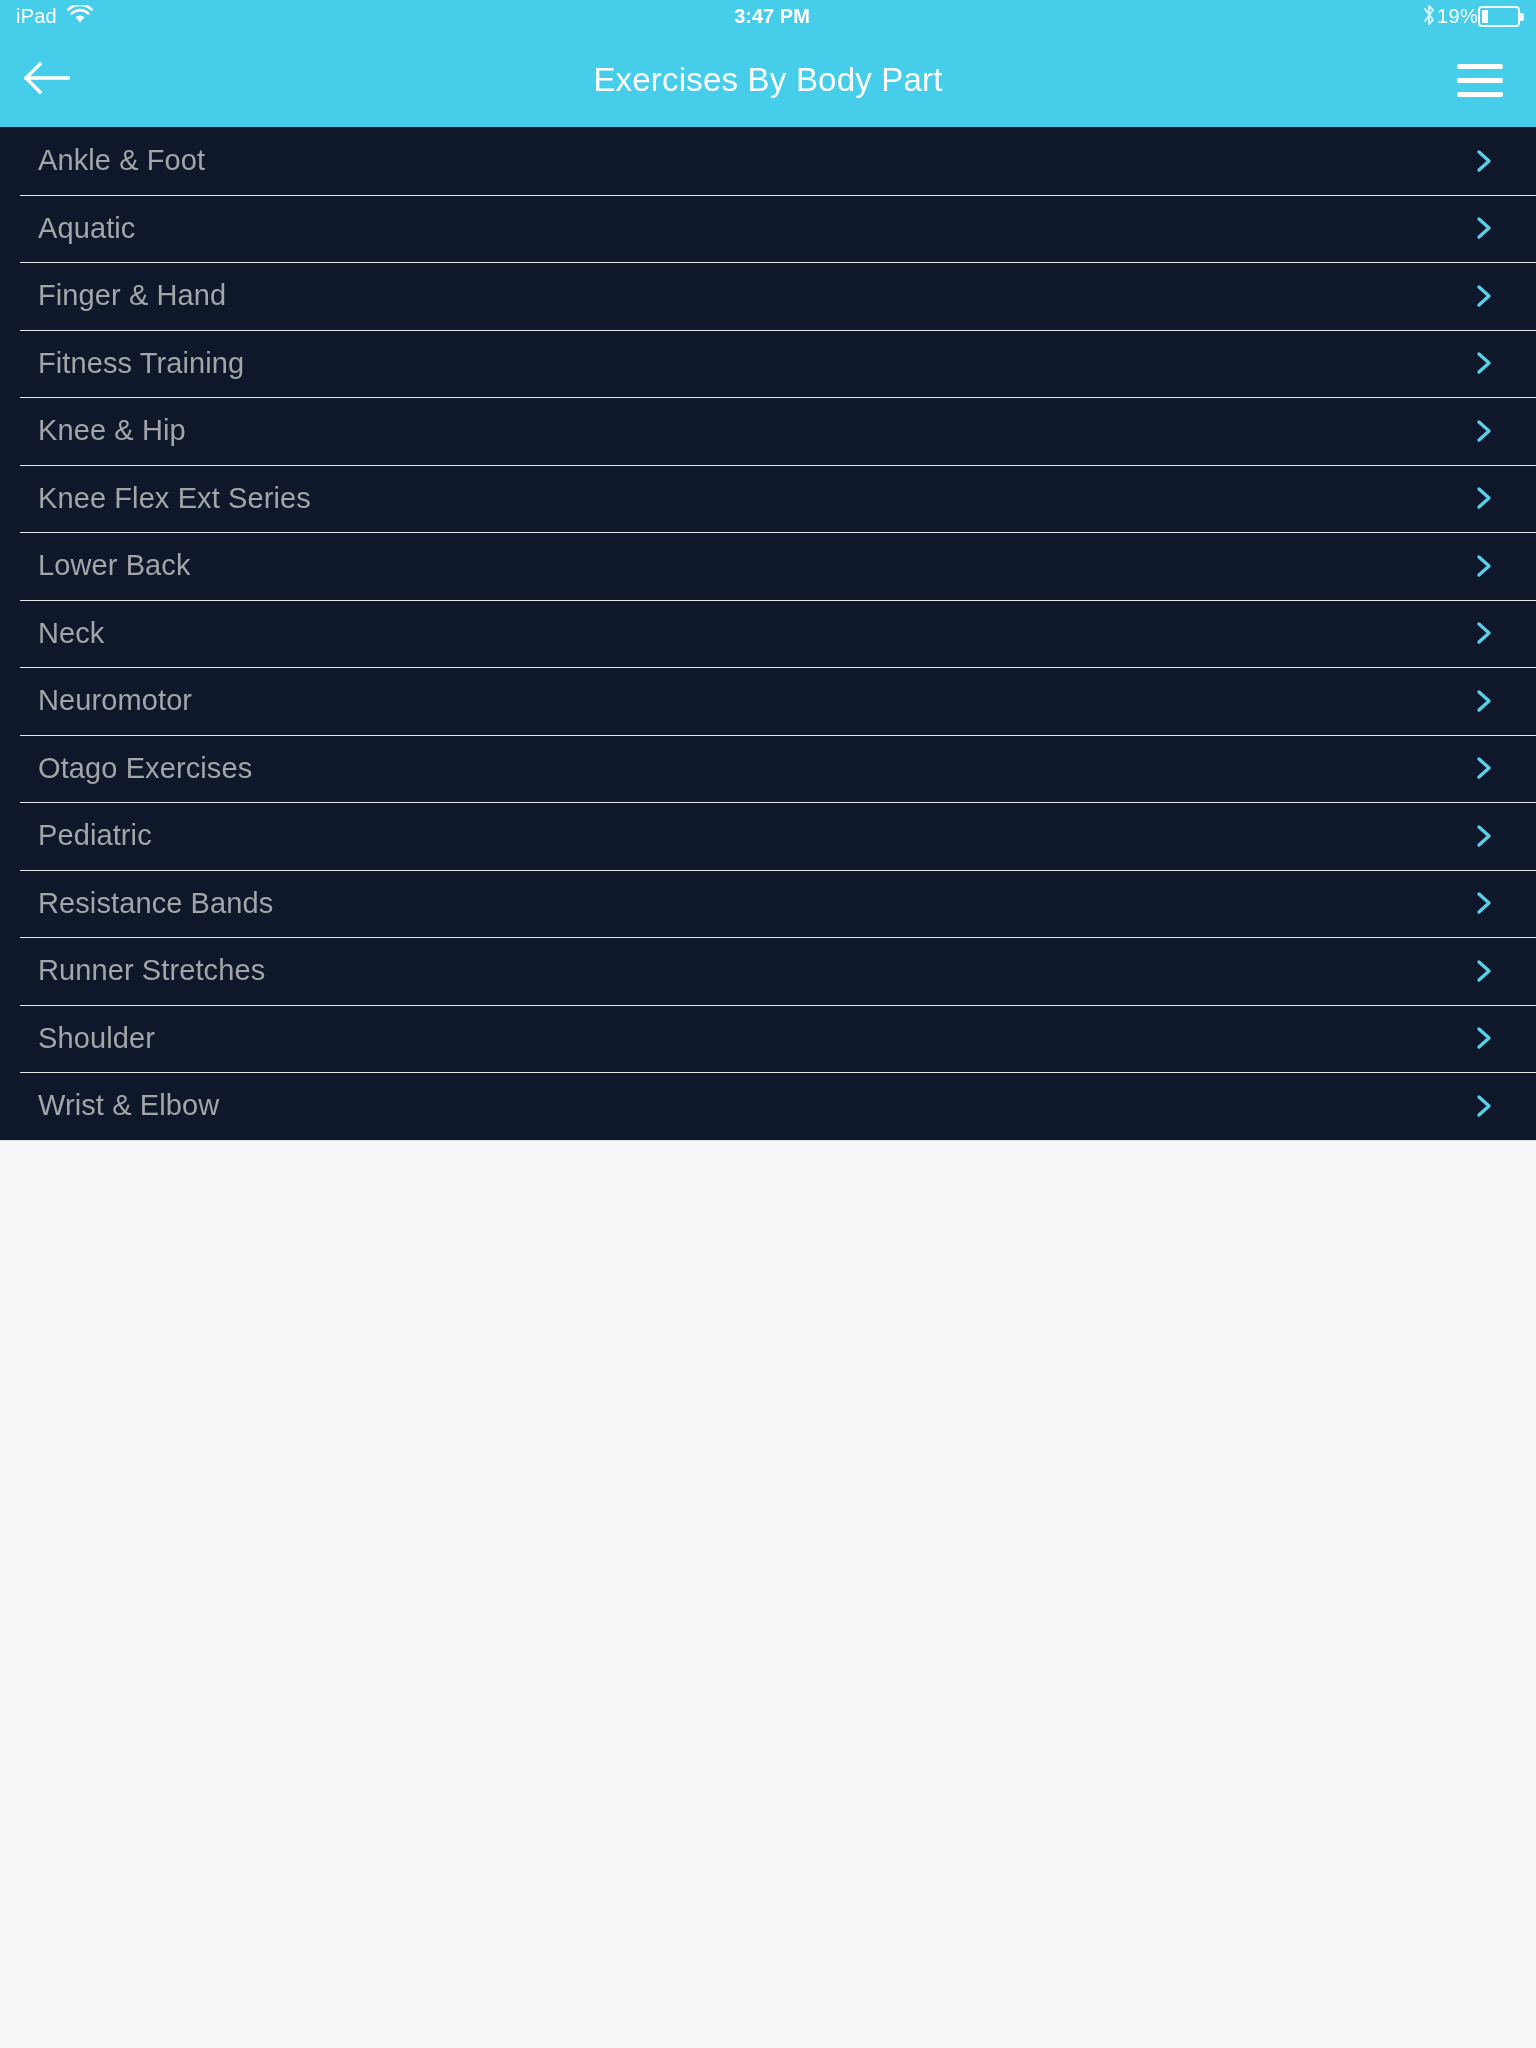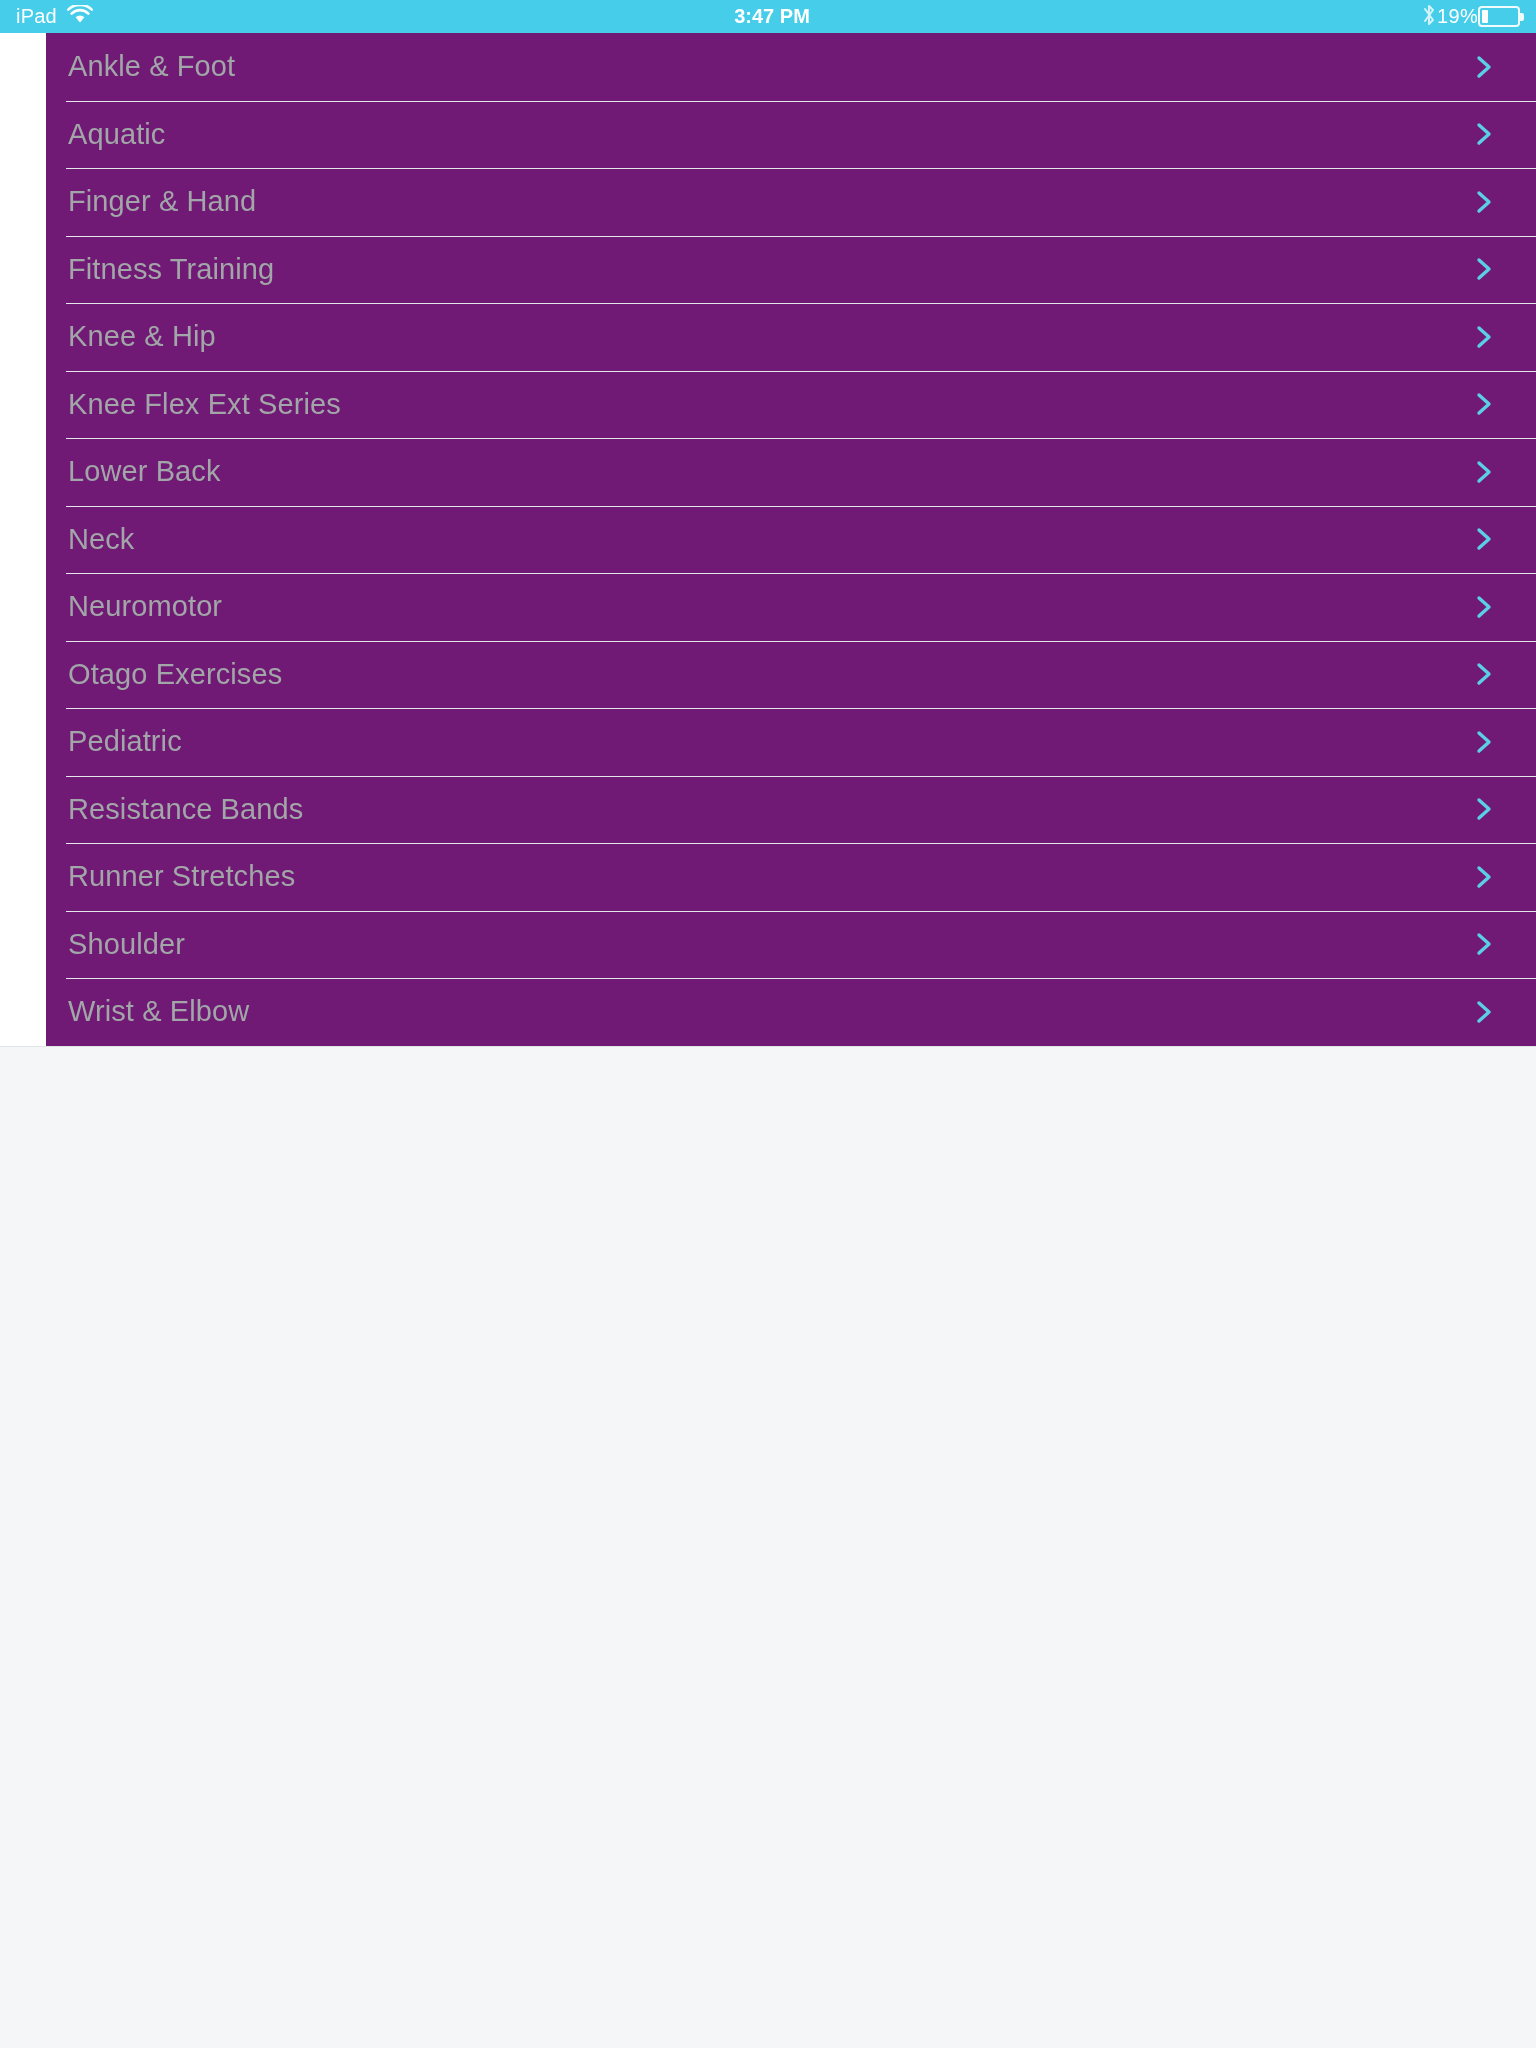--- a/index.html
+++ b/index.html
@@ -165,25 +165,24 @@
   
   .list {
     background: #ffffff;
     border-bottom: 1px solid #e0e4e6;
   }
   .list-item {
     position: relative;
     height: 67.5px;
     display: flex;
     align-items: center;
-    background: #701a75;
+    background: #0f172a;
     cursor: pointer;
-    padding-left: 22px;
+    padding-left: 38px;
     padding-right: 64px;
-    margin-left: 46px;
   }
   .list-item + .list-item::before {
     content: "";
     position: absolute;
     top: 0;
     left: 20px;
     right: 0;
     height: 1px;
     background: #e4e7e9;
   }
@@ -232,20 +231,37 @@
           <path d="M4 6 L12 17 L8 21 L8 3 L12 7 L4 18" stroke="#ffffff" stroke-width="2" fill="none" stroke-linejoin="round" stroke-linecap="round" opacity="0.85"></path>
         </svg>
       </span>
       <span class="battery-pct">19%</span>
       <span class="battery">
         <span class="battery-fill" id="battery-fill" style="width:19%"></span>
       </span>
     </div>
   </div>
 
+  <div class="nav-bar">
+    <div class="nav-back">
+      <span>
+        <svg width="52" height="40" viewBox="0 0 52 40">
+          <path d="M48 20 L6 20 M20 6 L6 20 L20 34" stroke="#ffffff" stroke-width="3.4" fill="none" stroke-linecap="square" stroke-linejoin="miter"></path>
+        </svg>
+      </span>
+    </div>
+
+    <div class="nav-title">Exercises By Body Part</div>
+
+    <div class="nav-menu">
+      <span></span>
+      <span></span>
+      <span></span>
+    </div>
+  </div>
 
 
   <div class="list" id="body-part-list">
       <div class="list-item">
     <span class="list-label">Ankle &amp; Foot</span>
     <span class="chevron">
       <svg width="24" height="24" viewBox="0 0 24 24">
         <path d="M7 3 L17 12 L7 21" stroke="#5bcfe8" stroke-width="3.4" fill="none" stroke-linecap="round" stroke-linejoin="round"></path>
       </svg>
     </span>

